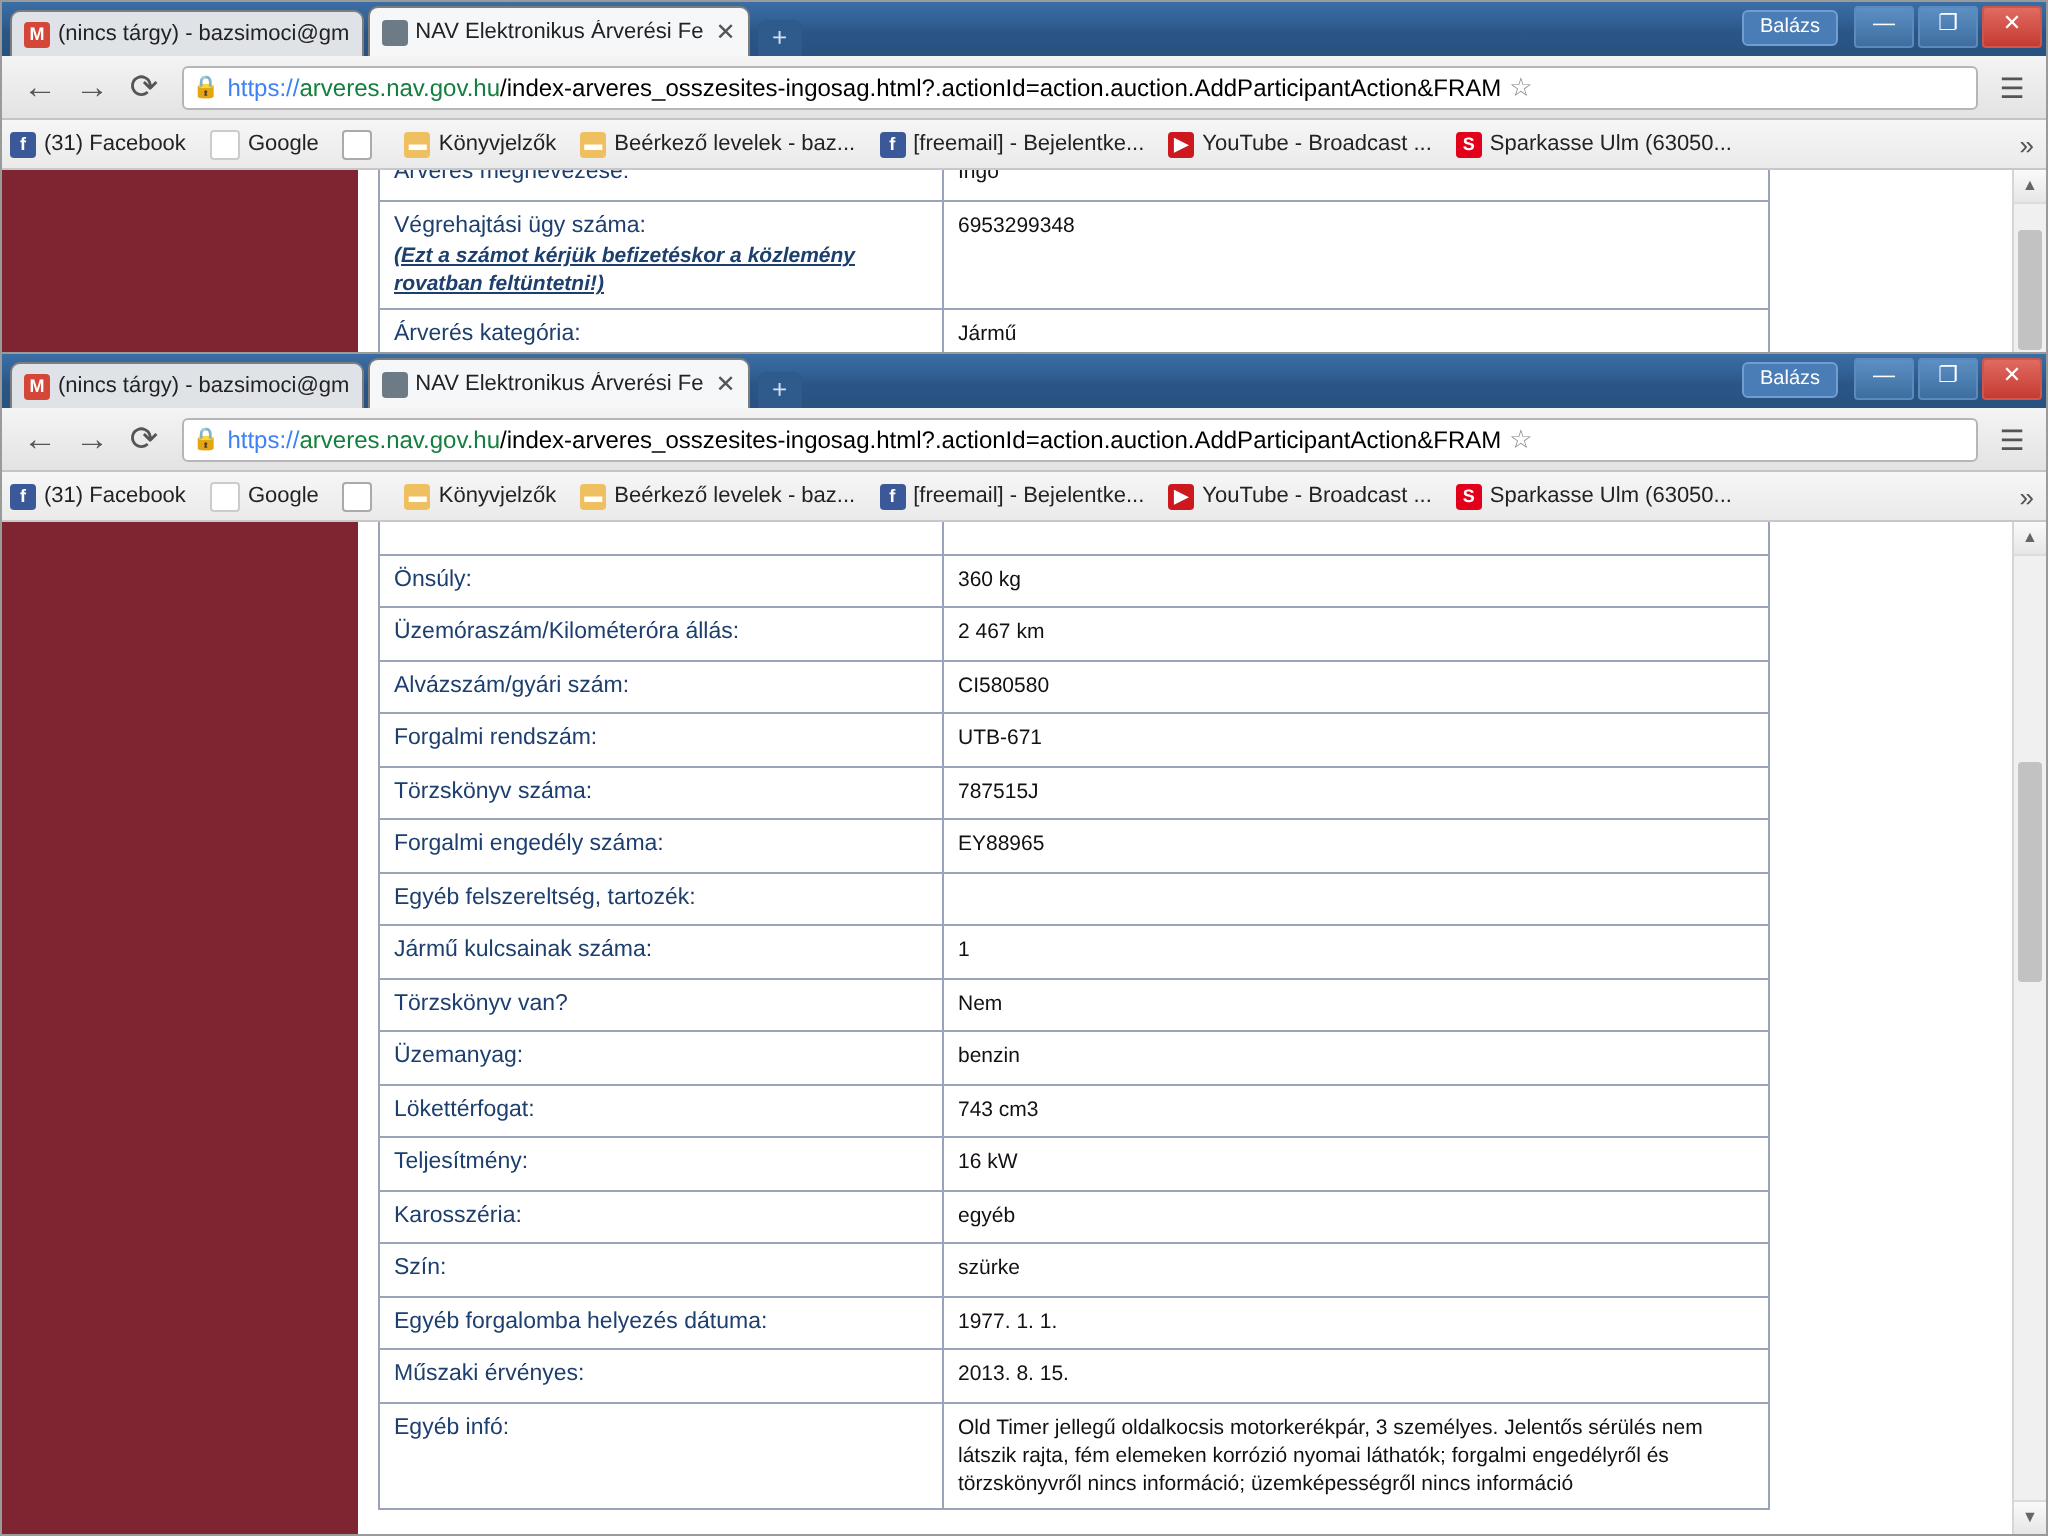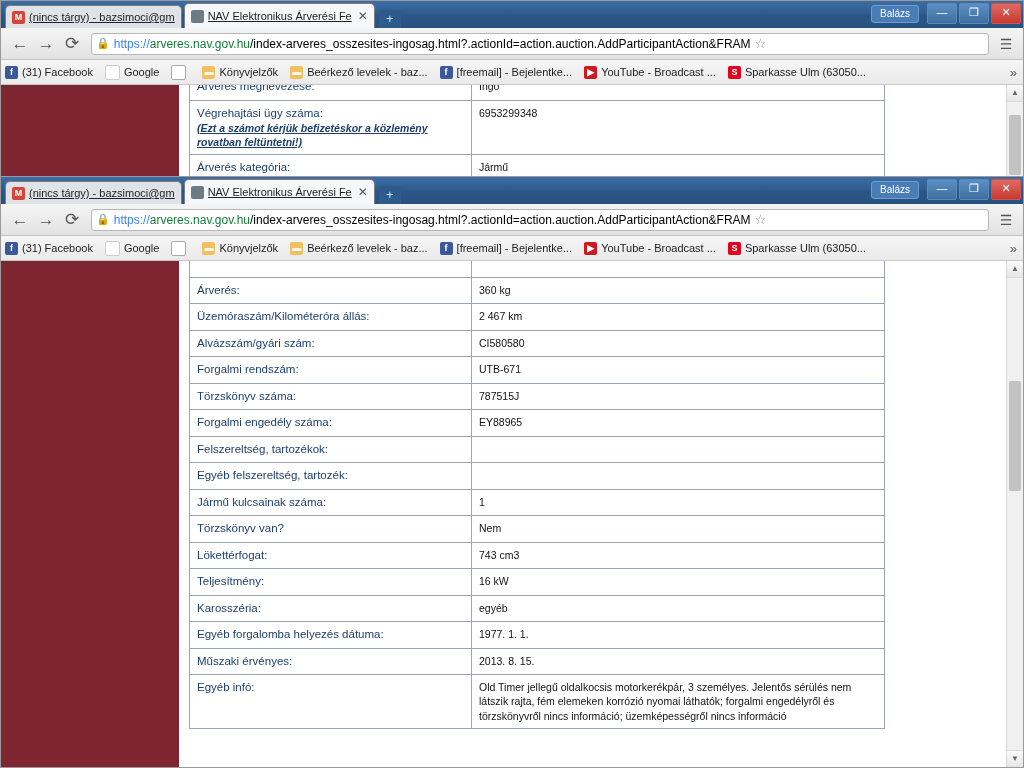--- a/index.html
+++ b/index.html
@@ -75,21 +75,20 @@
     color: #fff;
     font-weight: bold;
   }
   .fav-gmail { background: #d44638; }
   .fav-nav   { background: #6d7b86; }
   .tab .tab-title {
     overflow: hidden;
     text-overflow: clip;
     white-space: nowrap;
     max-width: 150px;
-    text-decoration: underline;
   }
   .tab .tab-close {
     margin-left: 6px;
     color: #555;
     font-size: 12px;
     line-height: 12px;
   }
   .newtab {
     width: 22px;
     height: 18px;
@@ -506,21 +505,21 @@
       <div class="page-bg"></div>
       <div class="left-band"></div>
 
       <table class="detail" style="left:188px; top:-11px; width:696px;">
         <tbody>
             <tr>
               <td class="label">&nbsp;</td>
               <td class="value">&nbsp;</td>
             </tr>
         <tr>
-              <td class="label">Árverés:</td>
+              <td class="label">Önsúly:</td>
               <td class="value">360   kg</td>
             </tr>
         <tr>
               <td class="label">Üzemóraszám/Kilométeróra állás:</td>
               <td class="value">2 467 km</td>
             </tr>
         <tr>
               <td class="label">Alvázszám/gyári szám:</td>
               <td class="value">CI580580</td>
             </tr>
@@ -530,46 +529,50 @@
             </tr>
         <tr>
               <td class="label">Törzskönyv száma:</td>
               <td class="value">787515J</td>
             </tr>
         <tr>
               <td class="label">Forgalmi engedély száma:</td>
               <td class="value">EY88965</td>
             </tr>
         <tr>
-              <td class="label">Felszereltség, tartozékok:</td>
-              <td class="value"></td>
-            </tr>
-        <tr>
               <td class="label">Egyéb felszereltség, tartozék:</td>
               <td class="value"></td>
             </tr>
         <tr>
               <td class="label">Jármű kulcsainak száma:</td>
               <td class="value">1</td>
             </tr>
         <tr>
               <td class="label">Törzskönyv van?</td>
               <td class="value">Nem</td>
             </tr>
         <tr>
+              <td class="label">Üzemanyag:</td>
+              <td class="value">benzin</td>
+            </tr>
+        <tr>
               <td class="label">Lökettérfogat:</td>
               <td class="value">743   cm3</td>
             </tr>
         <tr>
               <td class="label">Teljesítmény:</td>
               <td class="value">16   kW</td>
             </tr>
         <tr>
               <td class="label">Karosszéria:</td>
               <td class="value">egyéb</td>
+            </tr>
+        <tr>
+              <td class="label">Szín:</td>
+              <td class="value">szürke</td>
             </tr>
         <tr>
               <td class="label">Egyéb forgalomba helyezés dátuma:</td>
               <td class="value">1977. 1. 1.</td>
             </tr>
         <tr>
               <td class="label">Műszaki érvényes:</td>
               <td class="value">2013. 8. 15.</td>
             </tr>
         <tr>

